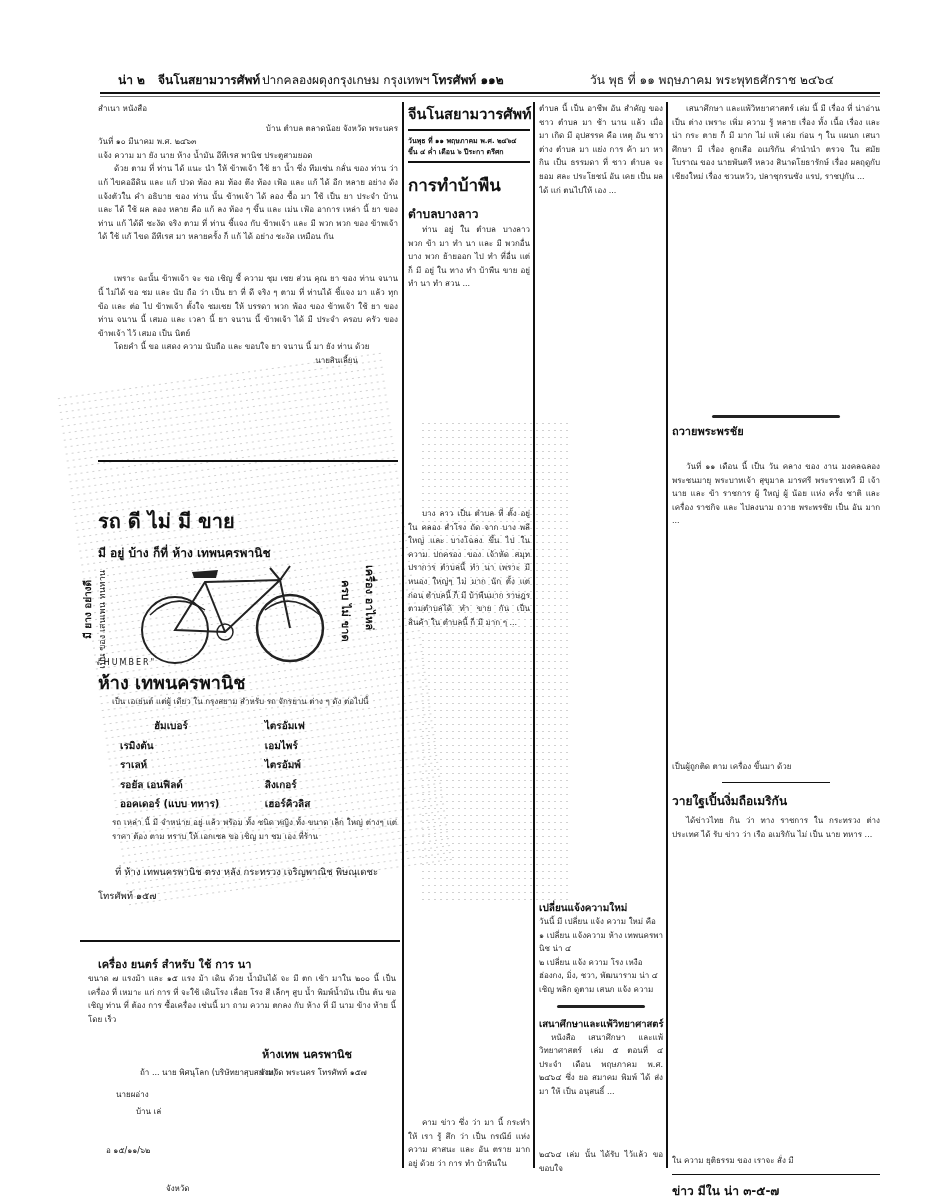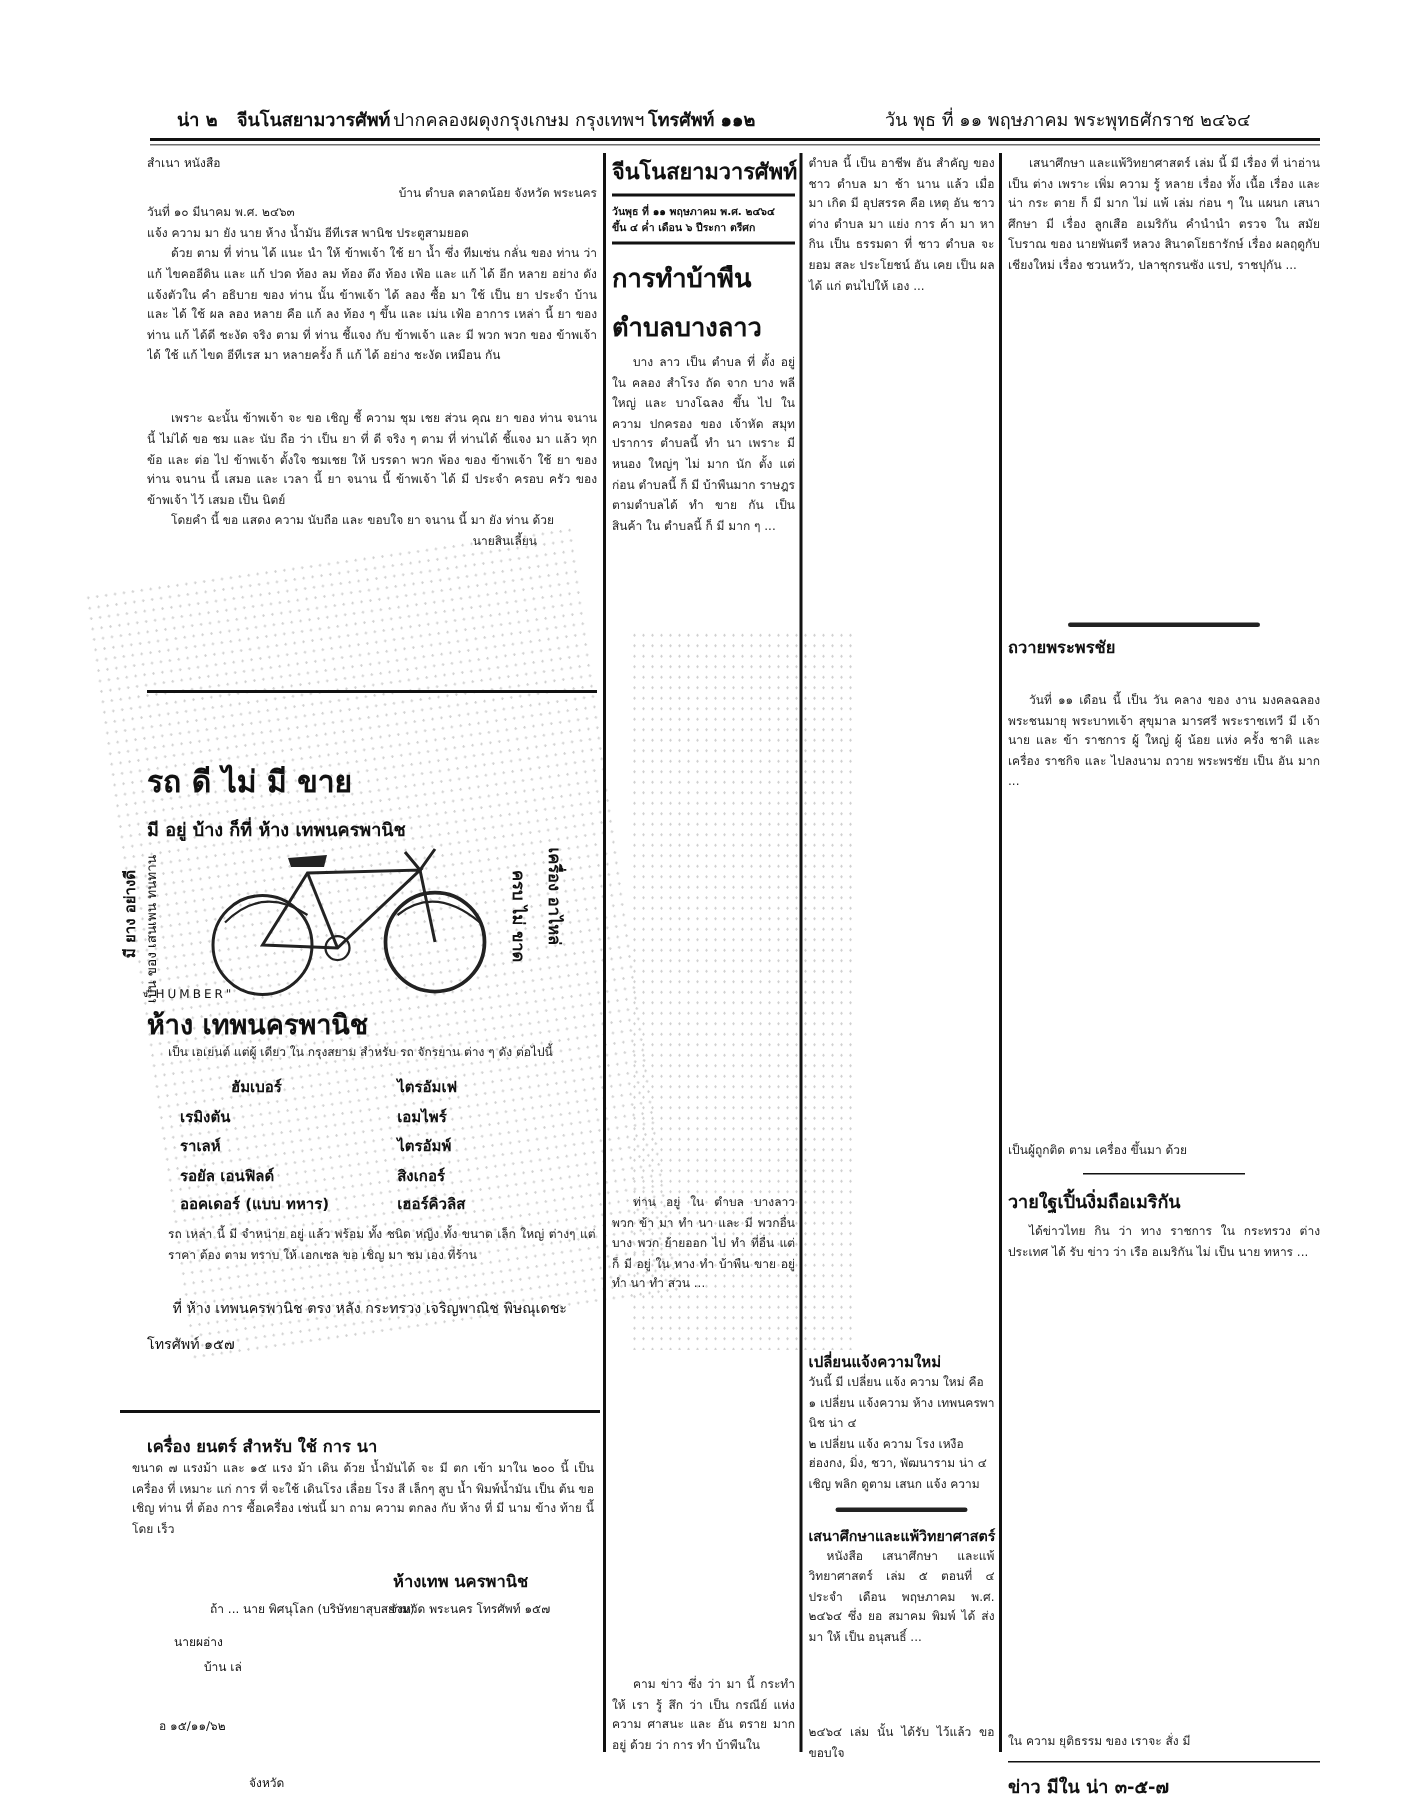--- a/index.html
+++ b/index.html
@@ -109,23 +109,23 @@
 <div class="vline" style="left:533px;top:102px;height:1066px;"></div>
 <div class="vline" style="left:666px;top:102px;height:1066px;"></div>
 
 <div class="abs" style="left:408px;top:102px;width:122px;">
   <div class="bold" style="font-size:14.5px;white-space:nowrap;">จีนโนสยามวารศัพท์</div>
   <div class="rule" style="height:2px;margin-top:4px;"></div>
   <div style="font-size:7px;font-weight:bold;margin-top:4px;white-space:nowrap;overflow:hidden;">วันพุธ ที่ ๑๑ พฤษภาคม พ.ศ. ๒๔๖๔</div>
   <div style="font-size:7px;font-weight:bold;white-space:nowrap;overflow:hidden;">ขึ้น ๔ ค่ำ เดือน ๖ ปีระกา ตรีศก</div>
   <div class="rule" style="height:2px;margin-top:4px;"></div>
   <div class="center bold" style="font-size:17px;margin-top:8px;">การทำบ้าพืน</div>
-  <div class="center bold" style="font-size:17px;margin-top:6px;">ตำบลบางลาว</div>
+  <div class="center bold" style="font-size:12px;margin-top:6px;">ตำบลบางลาว</div>
+  <div class="txt" style="text-indent:14px;height:280px;overflow:hidden;">ท่าน อยู่ ใน ตำบล บางลาว พวก ข้า มา ทำ นา และ มี พวกอื่น บาง พวก ย้ายออก ไป ทำ ที่อื่น แต่ ก็ มี อยู่ ใน ทาง ทำ บ้าพืน ขาย อยู่ ทำ นา ทำ สวน ...</div>
   <div class="txt" style="text-indent:14px;margin-top:4px;height:560px;overflow:hidden;">บาง ลาว เป็น ตำบล ที่ ตั้ง อยู่ ใน คลอง สำโรง ถัด จาก บาง พลีใหญ่ และ บางโฉลง ขึ้น ไป ใน ความ ปกครอง ของ เจ้าหัด สมุทปราการ ตำบลนี้ ทำ นา เพราะ มี หนอง ใหญ่ๆ ไม่ มาก นัก ตั้ง แต่ ก่อน ตำบลนี้ ก็ มี บ้าพืนมาก ราษฎร ตามตำบลได้ ทำ ขาย กัน เป็น สินค้า ใน ตำบลนี้ ก็ มี มาก ๆ ...</div>
-  <div class="txt" style="text-indent:14px;height:280px;overflow:hidden;">ท่าน อยู่ ใน ตำบล บางลาว พวก ข้า มา ทำ นา และ มี พวกอื่น บาง พวก ย้ายออก ไป ทำ ที่อื่น แต่ ก็ มี อยู่ ใน ทาง ทำ บ้าพืน ขาย อยู่ ทำ นา ทำ สวน ...</div>
 </div>
 <div class="abs txt" style="left:408px;top:1116px;width:122px;text-indent:14px;">คาม ข่าว ซึ่ง ว่า มา นี้ กระทำ ให้ เรา รู้ สึก ว่า เป็น กรณีย์ แห่ง ความ ศาสนะ และ อัน ตราย มาก อยู่ ด้วย ว่า การ ทำ บ้าพืนใน</div>
 
 <div class="abs txt" style="left:539px;top:102px;width:124px;height:780px;overflow:hidden;">ตำบล นี้ เป็น อาชีพ อัน สำคัญ ของ ชาว ตำบล มา ช้า นาน แล้ว เมื่อ มา เกิด มี อุปสรรค คือ เหตุ อัน ชาว ต่าง ตำบล มา แย่ง การ ค้า มา หา กิน เป็น ธรรมดา ที่ ชาว ตำบล จะ ยอม สละ ประโยชน์ อัน เคย เป็น ผลได้ แก่ ตนไปให้ เอง ...</div>
 
 <div class="abs" style="left:539px;top:900px;width:124px;">
   <div class="center bold" style="font-size:10px;">เปลี่ยนแจ้งความใหม่</div>
   <div class="txt">วันนี้ มี เปลี่ยน แจ้ง ความ ใหม่ คือ</div>
   <div class="txt">๑ เปลี่ยน แจ้งความ ห้าง เทพนครพานิช น่า ๔</div>
   <div class="txt">๒ เปลี่ยน แจ้ง ความ โรง เหงือ</div>

